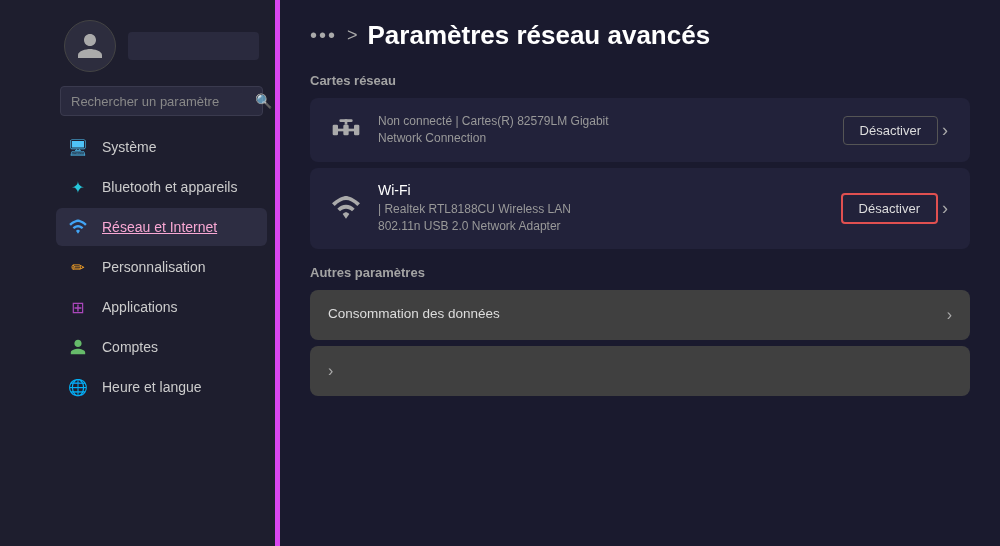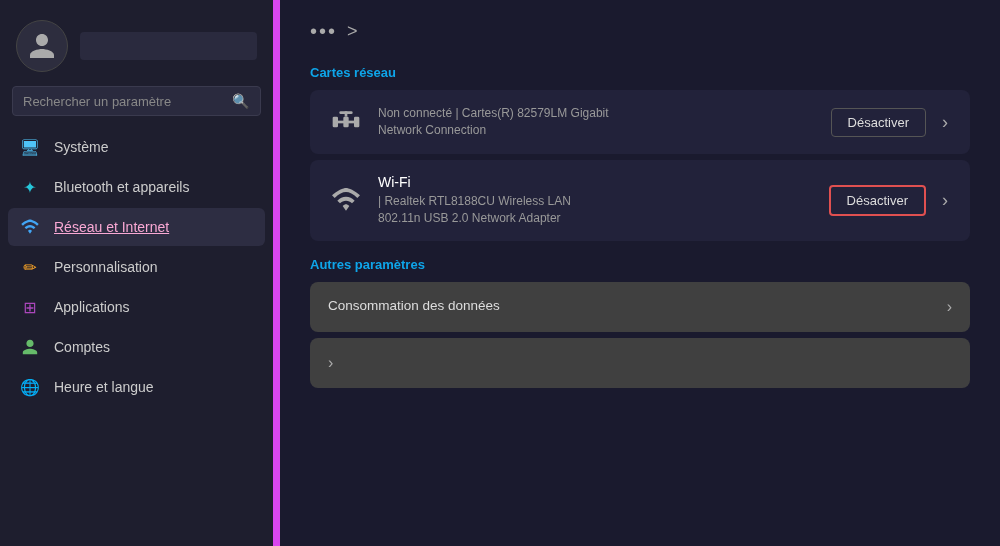--- a/index.html
+++ b/index.html
@@ -14,21 +14,22 @@
     }
 
     
     .sidebar {
       width: 280px;
       min-width: 280px;
       background-color: #1e1e2e;
       display: flex;
       flex-direction: column;
       padding-top: 10px;
-      border-right: 7px solid #d946ef;
+      border-right: 5px solid #d946ef;
+      padding-left: 48px;
     }
 
     .user-avatar-area {
       display: flex;
       align-items: center;
       padding: 10px 16px 14px 16px;
       gap: 12px;
     }
 
     .avatar-circle {
@@ -155,21 +156,21 @@
 
     .page-title {
       font-size: 26px;
       font-weight: 600;
       color: #fff;
     }
 
     .section-title {
       font-size: 13px;
       font-weight: 600;
-      color: #0ea5e9;
+      color: #a3a3a3;
       margin-bottom: 10px;
     }
 
     .card {
       background-color: #22223a;
       border-radius: 8px;
       padding: 14px 18px;
       display: flex;
       align-items: center;
       gap: 14px;
@@ -200,21 +201,21 @@
 
     .card-desc {
       font-size: 12px;
       color: #999;
       line-height: 1.4;
     }
 
     .card-actions {
       display: flex;
       align-items: center;
-      gap: 12px;
+      gap: 0;
     }
 
     .btn-desactiver {
       background-color: transparent;
       border: 1px solid #555;
       color: #ddd;
       padding: 6px 16px;
       border-radius: 4px;
       font-size: 13px;
       cursor: pointer;
@@ -331,20 +332,21 @@
       <span>Heure et langue</span>
     </div>
   </div>
 </nav>
 
 <main class="main">
 
   <div class="breadcrumb-header">
     <span class="breadcrumb-dots">•••</span>
     <span class="breadcrumb-separator">&gt;</span>
+    <h1 class="page-title">Paramètres réseau avancés</h1>
   </div>
 
   <div class="section-gap">
     <div class="section-title">Cartes réseau</div>
 
     <div class="card">
       <div class="card-icon">
         <svg width="32" height="32" viewBox="0 0 24 24" fill="#aaa">
           <rect x="2" y="8" width="4" height="8" rx="1"></rect>
           <rect x="10" y="8" width="4" height="8" rx="1"></rect>

